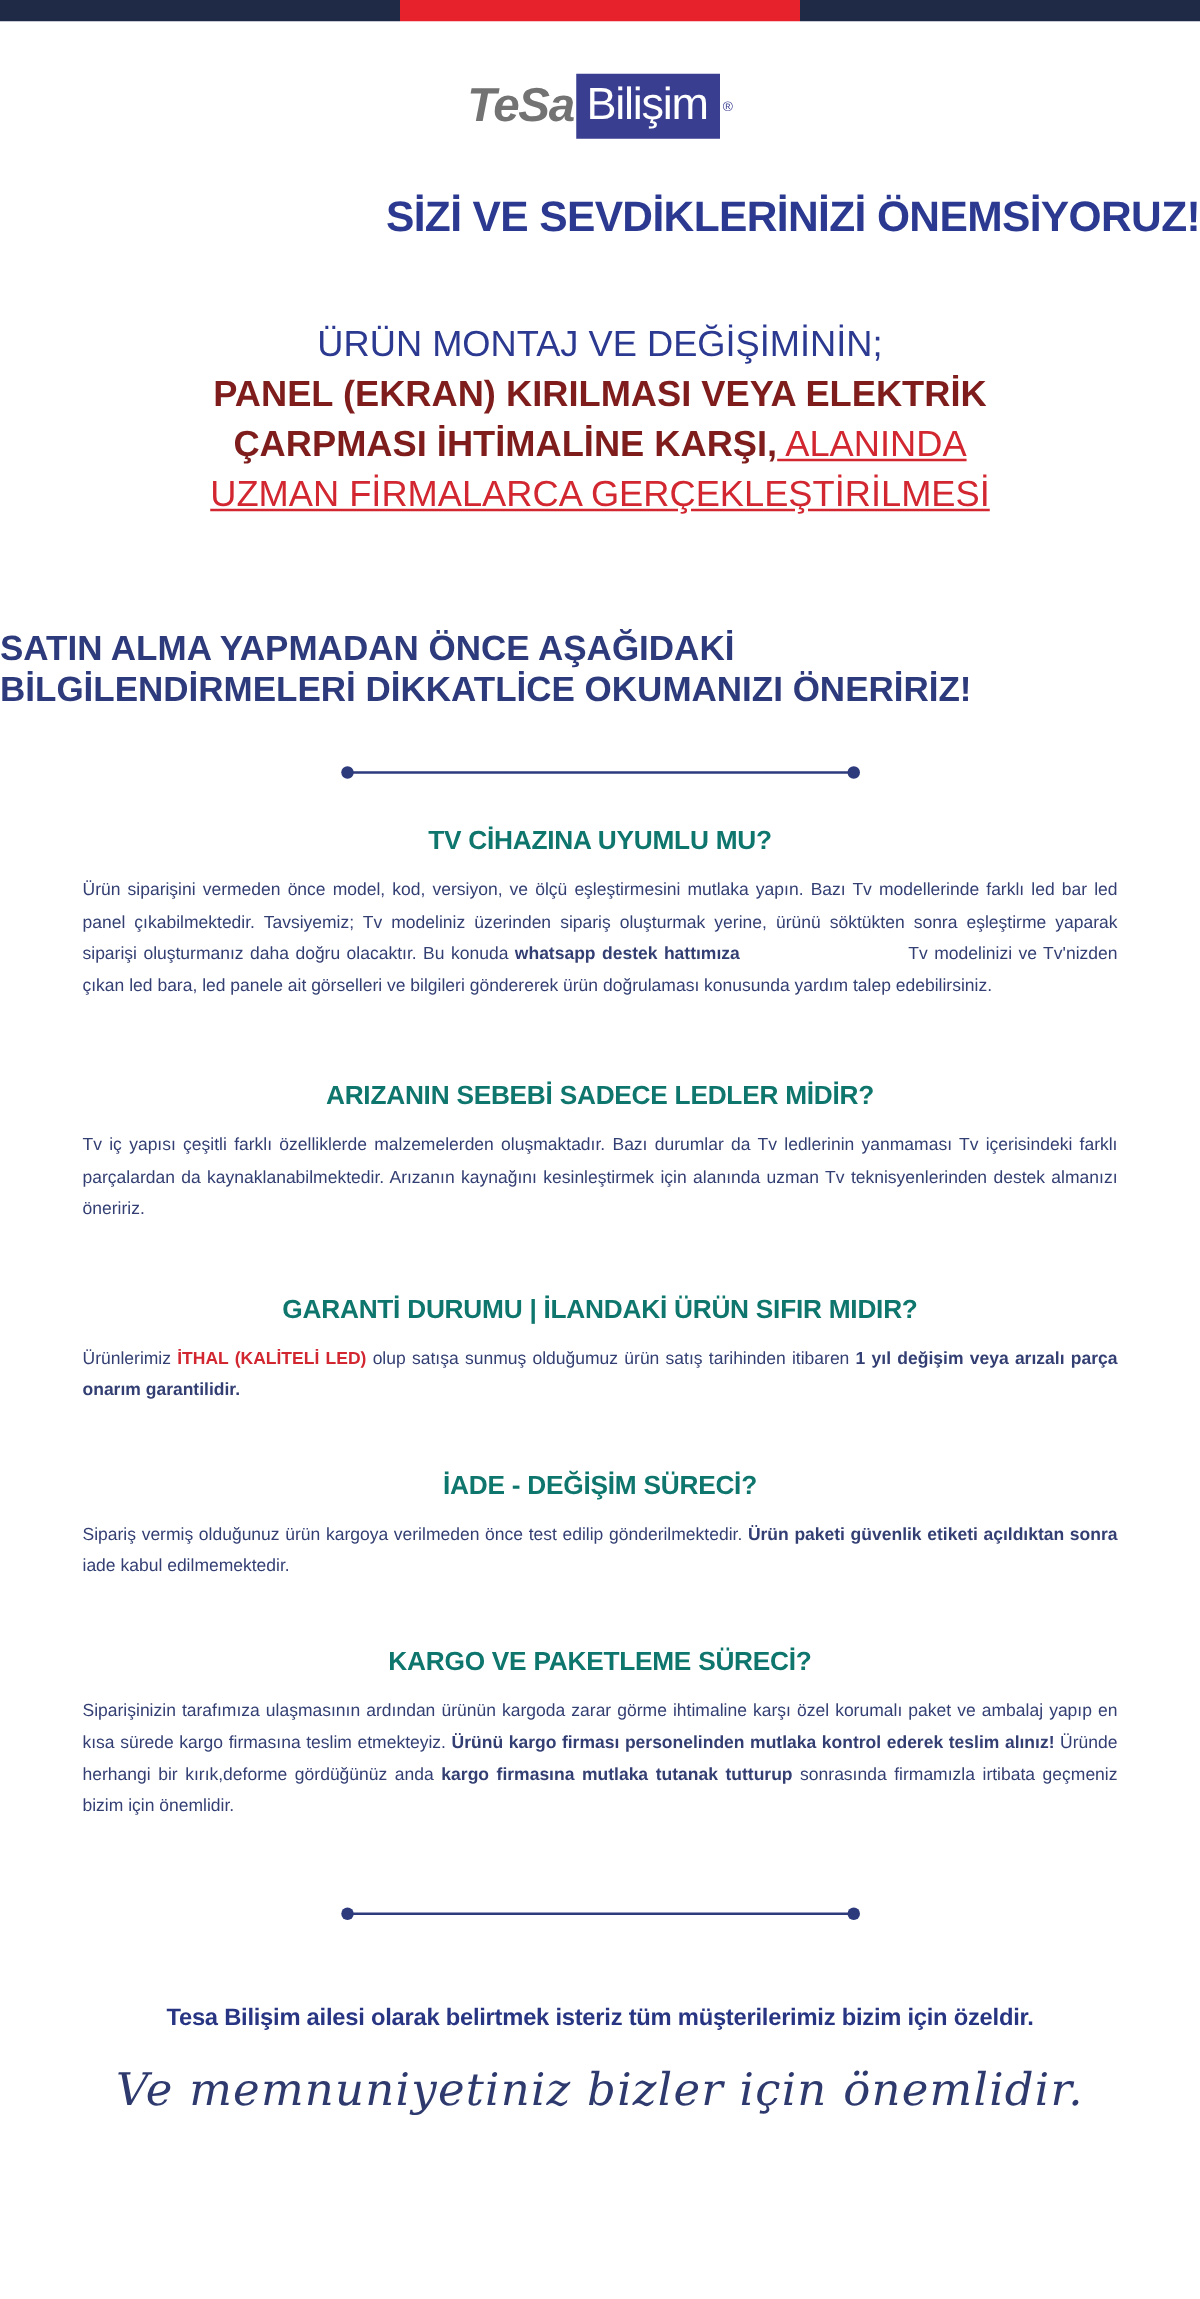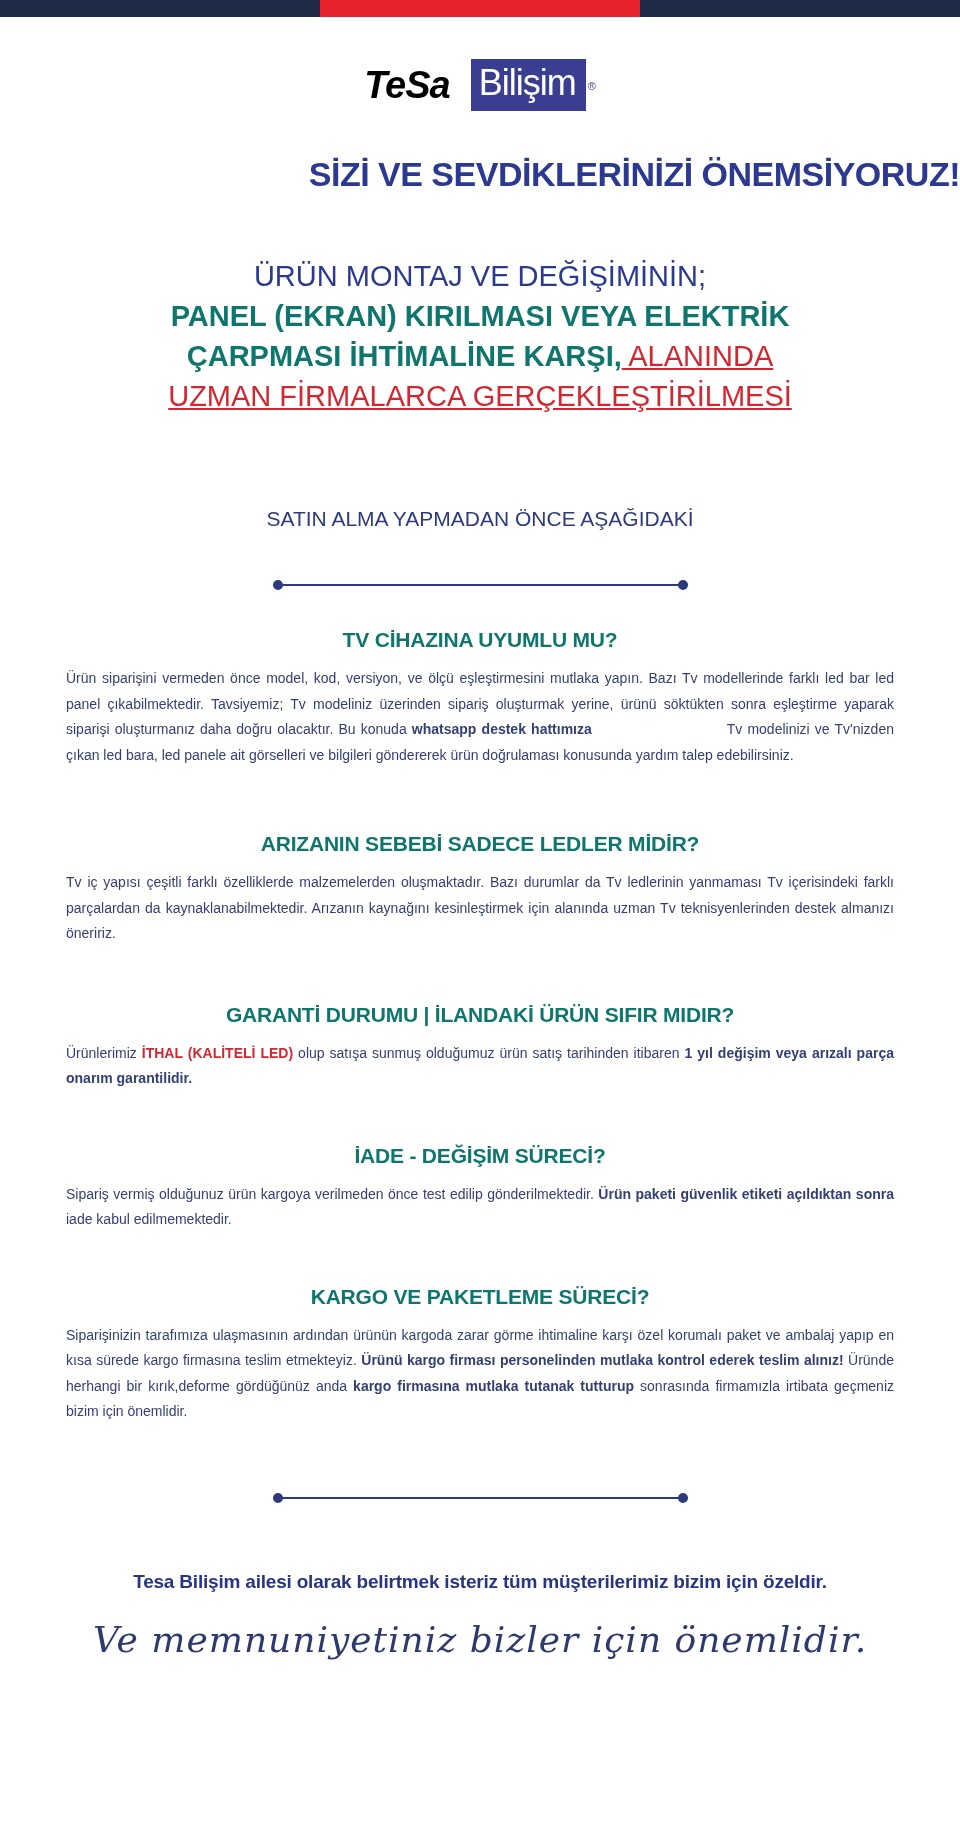--- a/index.html
+++ b/index.html
@@ -9,45 +9,45 @@
     -webkit-font-smoothing:antialiased;
   }
   
   .top-bar{display:flex;width:960px;height:17px;}
   .top-bar .seg-navy{flex:1;background:#1f2a47;}
   .top-bar .seg-red{width:320px;background:#e8222c;}
   
   .logo-wrap{display:flex;justify-content:center;align-items:flex-start;margin-top:42px;height:62px;}
   .logo{display:flex;align-items:center;}
   .logo .t1{
-    font-size:38px;font-weight:bold;font-style:italic;color:#000000;
-    letter-spacing:-1px;padding-right:21px;
+    font-size:38px;font-weight:bold;font-style:italic;color:#737373;
+    letter-spacing:-1px;padding-right:2px;
   }
   .logo .t2{
     background:#3a3e90;color:#ffffff;font-size:36px;font-weight:300;
     padding:6px 10px 10px 8px;letter-spacing:-1px;line-height:1;
   }
   .logo .reg{font-size:11px;color:#3a3e90;vertical-align:top;margin-left:2px;margin-top:2px;}
   
   .main-title{
     margin-top:34px;text-align:right;font-size:34px;font-weight:bold;
     color:#2b3990;letter-spacing:-0.5px;
   }
   
   .subtitle{
     margin-top:62px;text-align:center;font-size:29px;line-height:40px;
     color:#2b3990;font-weight:400;
   }
   .subtitle .ln{display:block;}
-  .subtitle .b{font-weight:bold;color:#0f766e;}
+  .subtitle .b{font-weight:bold;color:#7f1d1d;}
   .subtitle .red{color:#d22730;text-decoration:underline;}
   
   .notice{
-    margin-top:86px;text-align:center;font-size:21px;line-height:33px;
-    color:#2d3a7c;font-weight:400;
+    margin-top:86px;font-size:28px;line-height:33px;
+    color:#2d3a7c;font-weight:700;
   }
   .notice .ln{display:block;}
   
   .divider{
     position:relative;width:405px;height:2px;background:#2d3a7c;
     margin:0 auto;border-radius:1px;
   }
   .divider::before,.divider::after{
     content:"";position:absolute;top:-4px;width:10px;height:10px;border-radius:50%;
     background:#2d3a7c;
@@ -105,20 +105,21 @@
 
 <div class="subtitle">
   <span class="ln">ÜRÜN MONTAJ VE DEĞİŞİMİNİN;</span>
   <span class="ln b">PANEL (EKRAN) KIRILMASI VEYA ELEKTRİK</span>
   <span class="ln"><span class="b">ÇARPMASI İHTİMALİNE KARŞI,</span><span class="red"> ALANINDA</span></span>
   <span class="ln red">UZMAN FİRMALARCA GERÇEKLEŞTİRİLMESİ</span>
 </div>
 
 <div class="notice">
   <span class="ln">SATIN ALMA YAPMADAN ÖNCE AŞAĞIDAKİ</span>
+  <span class="ln">BİLGİLENDİRMELERİ DİKKATLİCE OKUMANIZI ÖNERİRİZ!</span>
 </div>
 
 <div class="divider divider-1"></div>
 
 <div class="section-heading h-1">TV CİHAZINA UYUMLU MU?</div>
 <p class="para"><span>Ürün siparişini vermeden önce model, kod, versiyon, ve ölçü eşleştirmesini mutlaka yapın. Bazı Tv modellerinde farklı led bar  led panel çıkabilmektedir.  Tavsiyemiz; Tv modeliniz üzerinden sipariş oluşturmak yerine, ürünü söktükten sonra eşleştirme yaparak siparişi oluşturmanız daha doğru olacaktır. Bu konuda </span><span class="b">whatsapp destek hattımıza</span><span class="gap"></span><span> Tv modelinizi ve Tv'nizden çıkan led bara, led panele ait görselleri ve bilgileri göndererek ürün doğrulaması konusunda yardım talep edebilirsiniz.</span></p>
 
 <div class="section-heading h-2">ARIZANIN SEBEBİ SADECE LEDLER MİDİR?</div>
 <p class="para">Tv iç yapısı çeşitli farklı özelliklerde malzemelerden oluşmaktadır. Bazı durumlar da Tv ledlerinin yanmaması Tv içerisindeki farklı parçalardan da kaynaklanabilmektedir. Arızanın kaynağını kesinleştirmek için alanında uzman Tv teknisyenlerinden destek almanızı öneririz.</p>
 

